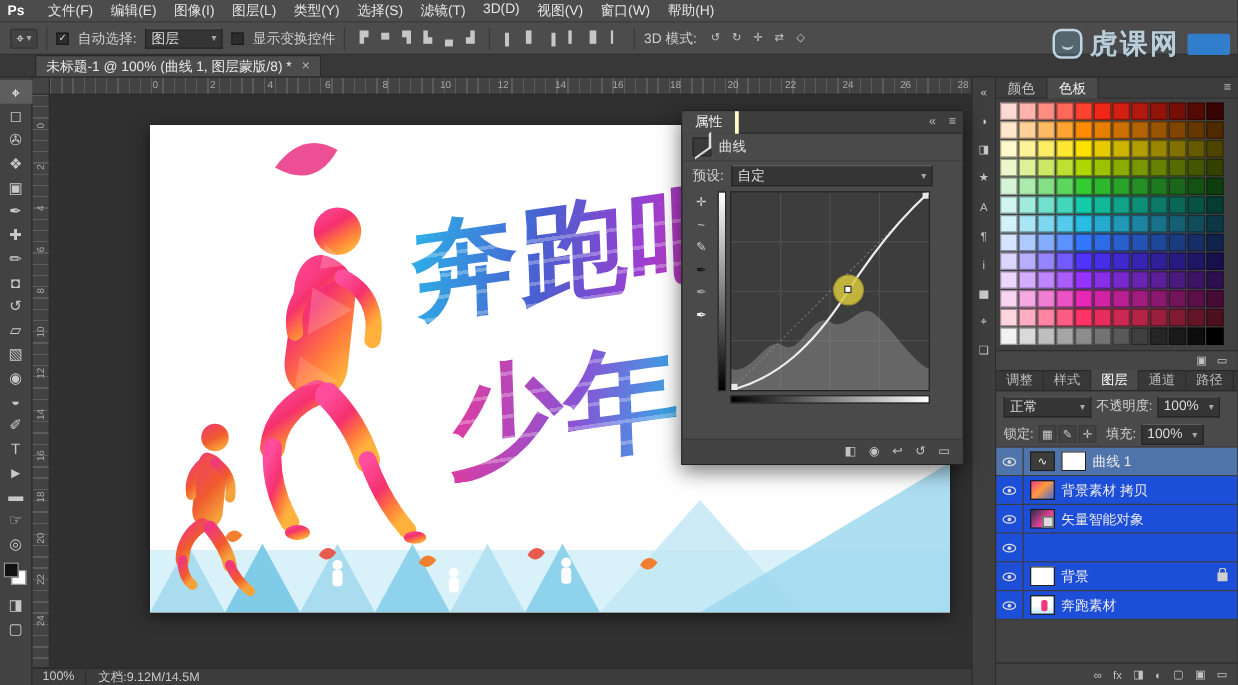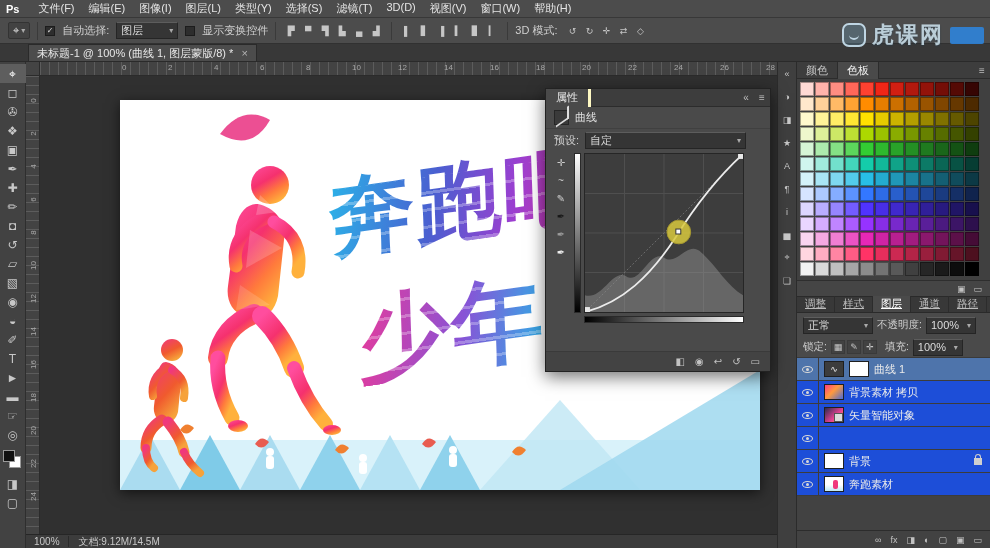--- a/index.html
+++ b/index.html
@@ -120,21 +120,21 @@
   .sw-grid { background:#404040; padding:3px; }
   .sw-row { display:flex; gap:1px; margin-bottom:1px; }
   .sw { width:14px; height:14px; flex:none; cursor:pointer; border:1px solid rgba(0,0,0,.35);}
   .sw-footer { height:16px; background:#454545; border-top:1px solid #2e2e2e; display:flex; align-items:center;
     justify-content:flex-end; gap:8px; padding:0 8px;}
   .sw-footer span { font-size:9px; color:#c2c2c2; cursor:pointer;}
 
   .ptabs { height:17px; background:#383838; border-top:1px solid #2a2a2a; border-bottom:1px solid #2a2a2a;
     display:flex; align-items:flex-end;}
   .ptab { padding:0 8px; height:16px; display:flex; align-items:center; color:#bcbcbc; font-size:10.5px;
-    border-right:1px solid #2c2c2c; cursor:pointer;text-decoration:underline;}
+    border-right:1px solid #2c2c2c; cursor:pointer;}
   .ptab.active { background:#4a4a4a; color:#ffffff; }
 
   .blend-row { height:24px; display:flex; align-items:center; gap:4px; padding:0 6px; }
   .lock-row { height:21px; display:flex; align-items:center; gap:4px; padding:0 6px; border-bottom:1px solid #3a3a3a;}
   .lock-ic { width:14px; height:14px; display:inline-flex; align-items:center; justify-content:center;
     font-size:9px; color:#c6c6c6; border:1px solid #3a3a3a; background:#424242; cursor:pointer;}
   .dd-sm { min-width:50px; }
 
   .layers-list { flex:1; background:#424242; overflow:hidden; }
   .layer-row { height:23px; display:flex; align-items:center; background:#1d4ed8; border-bottom:1px solid #3c3c3c; cursor:pointer;}

